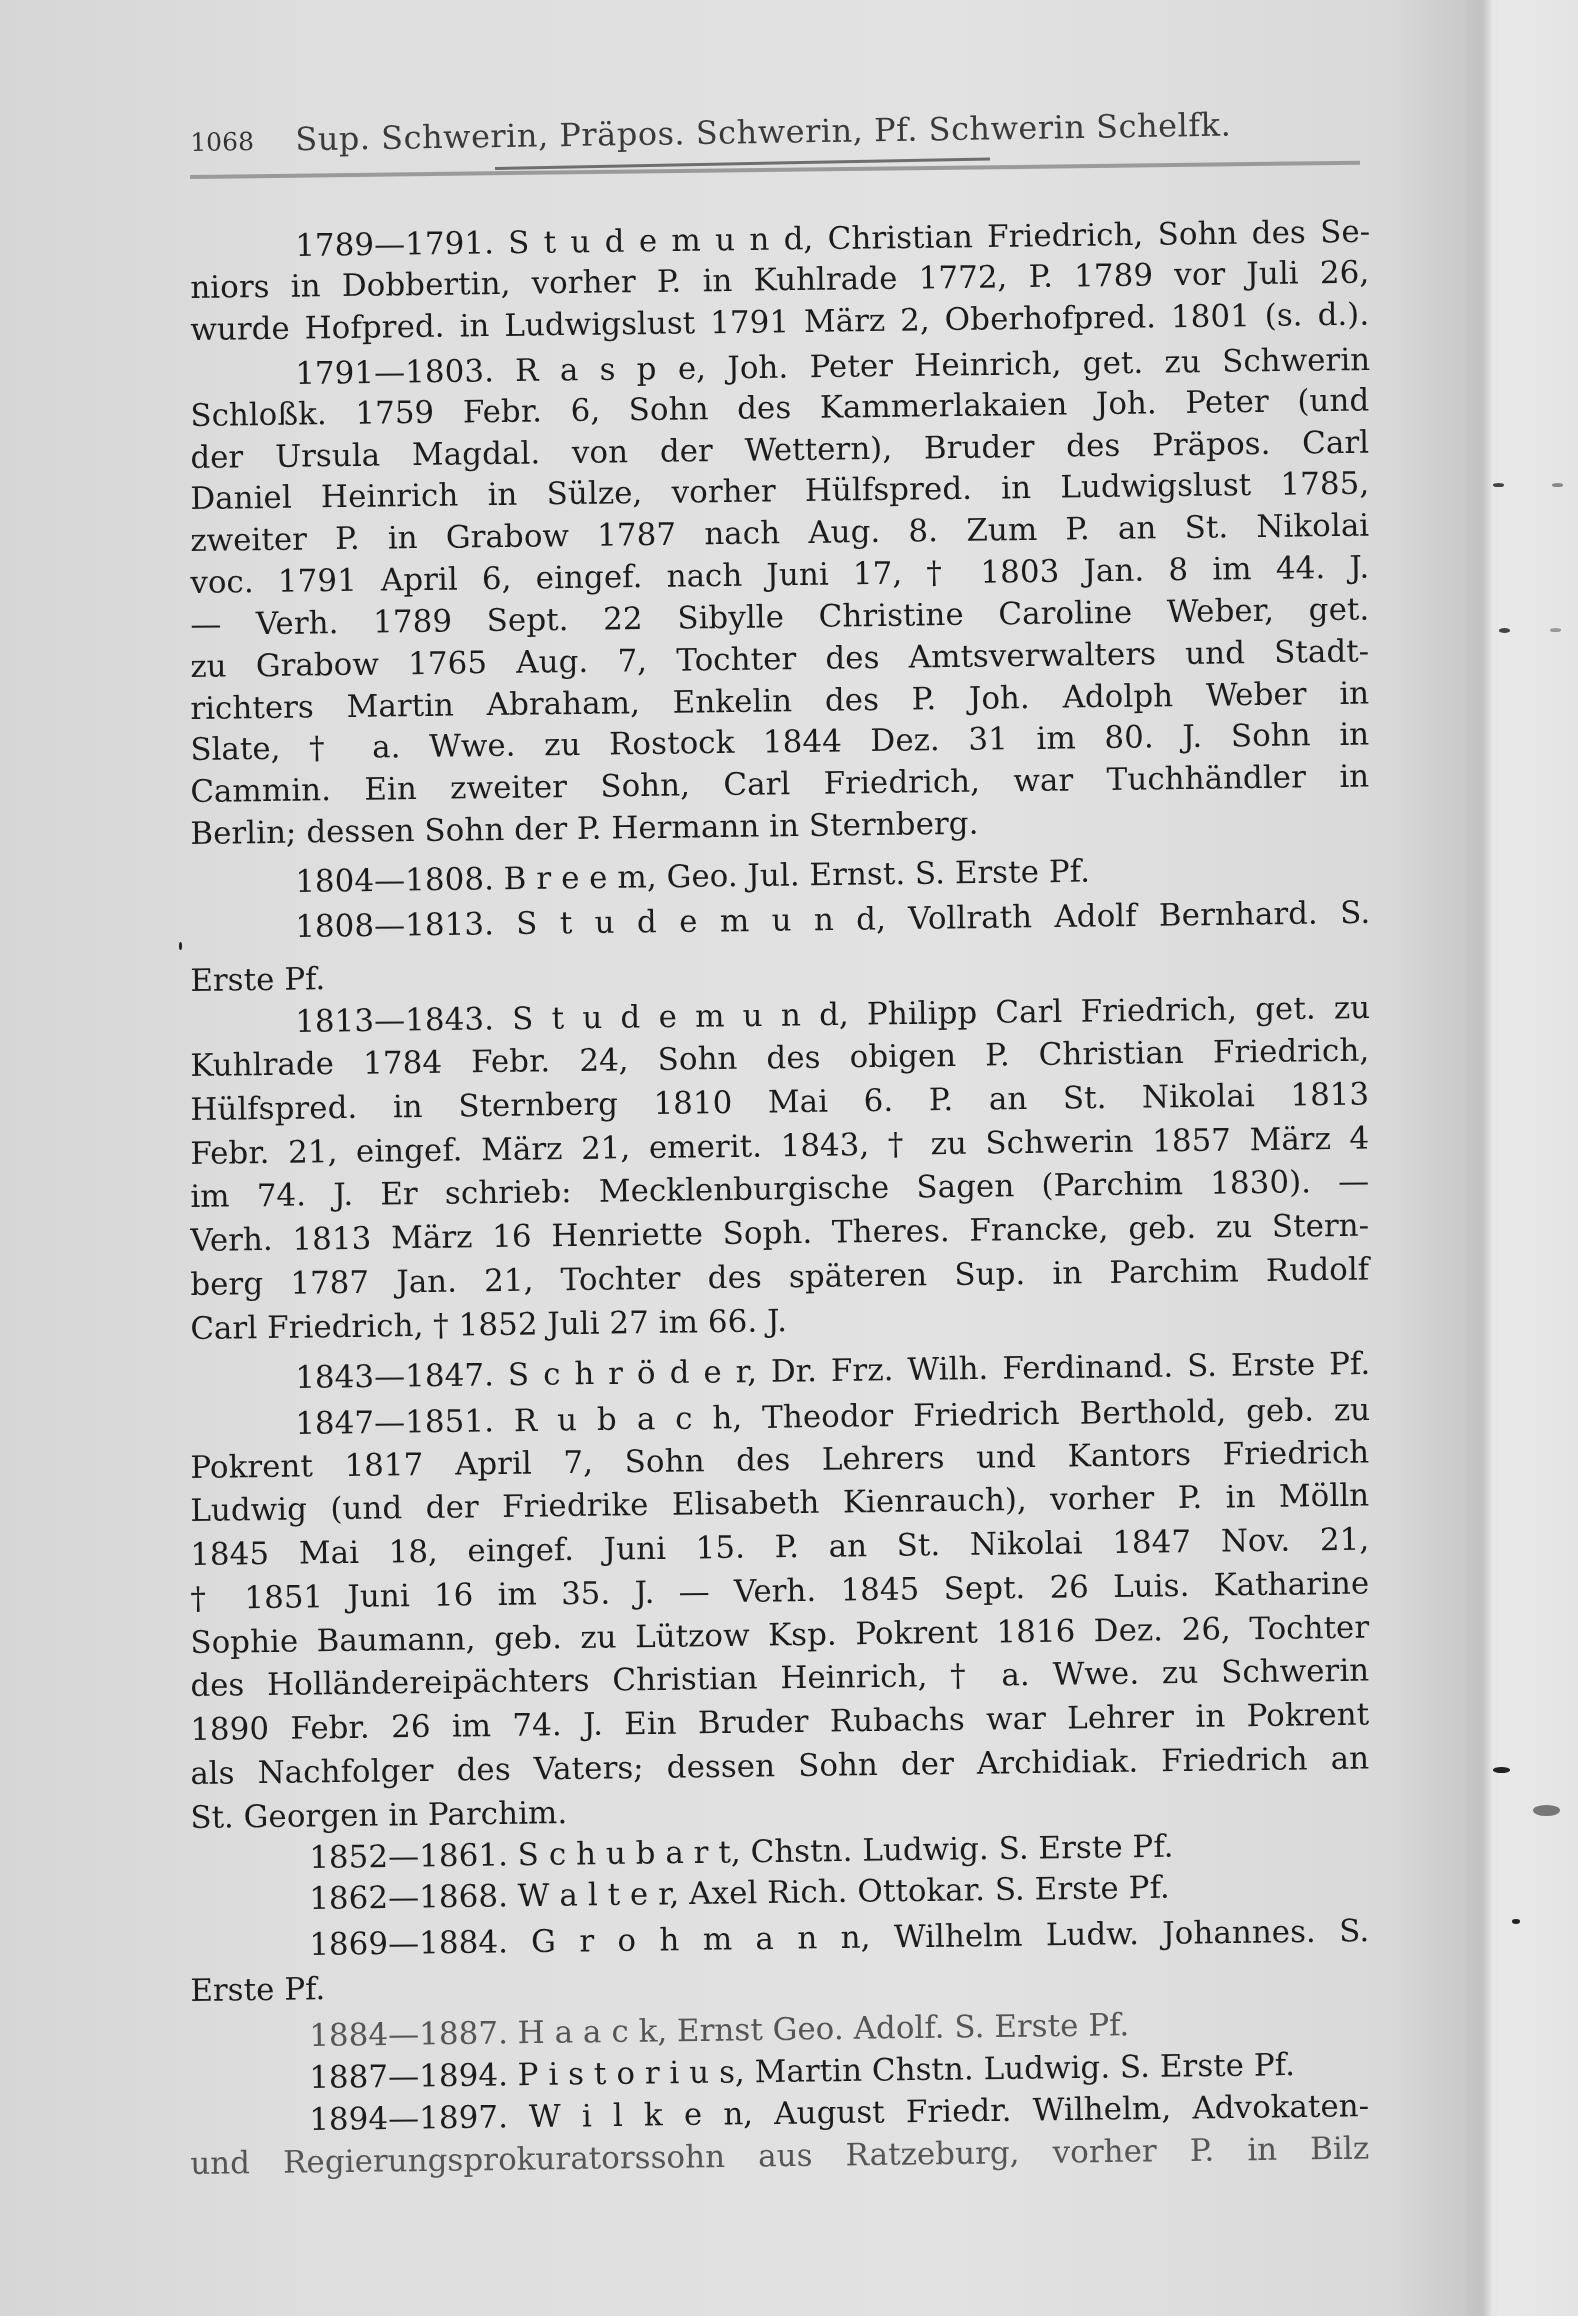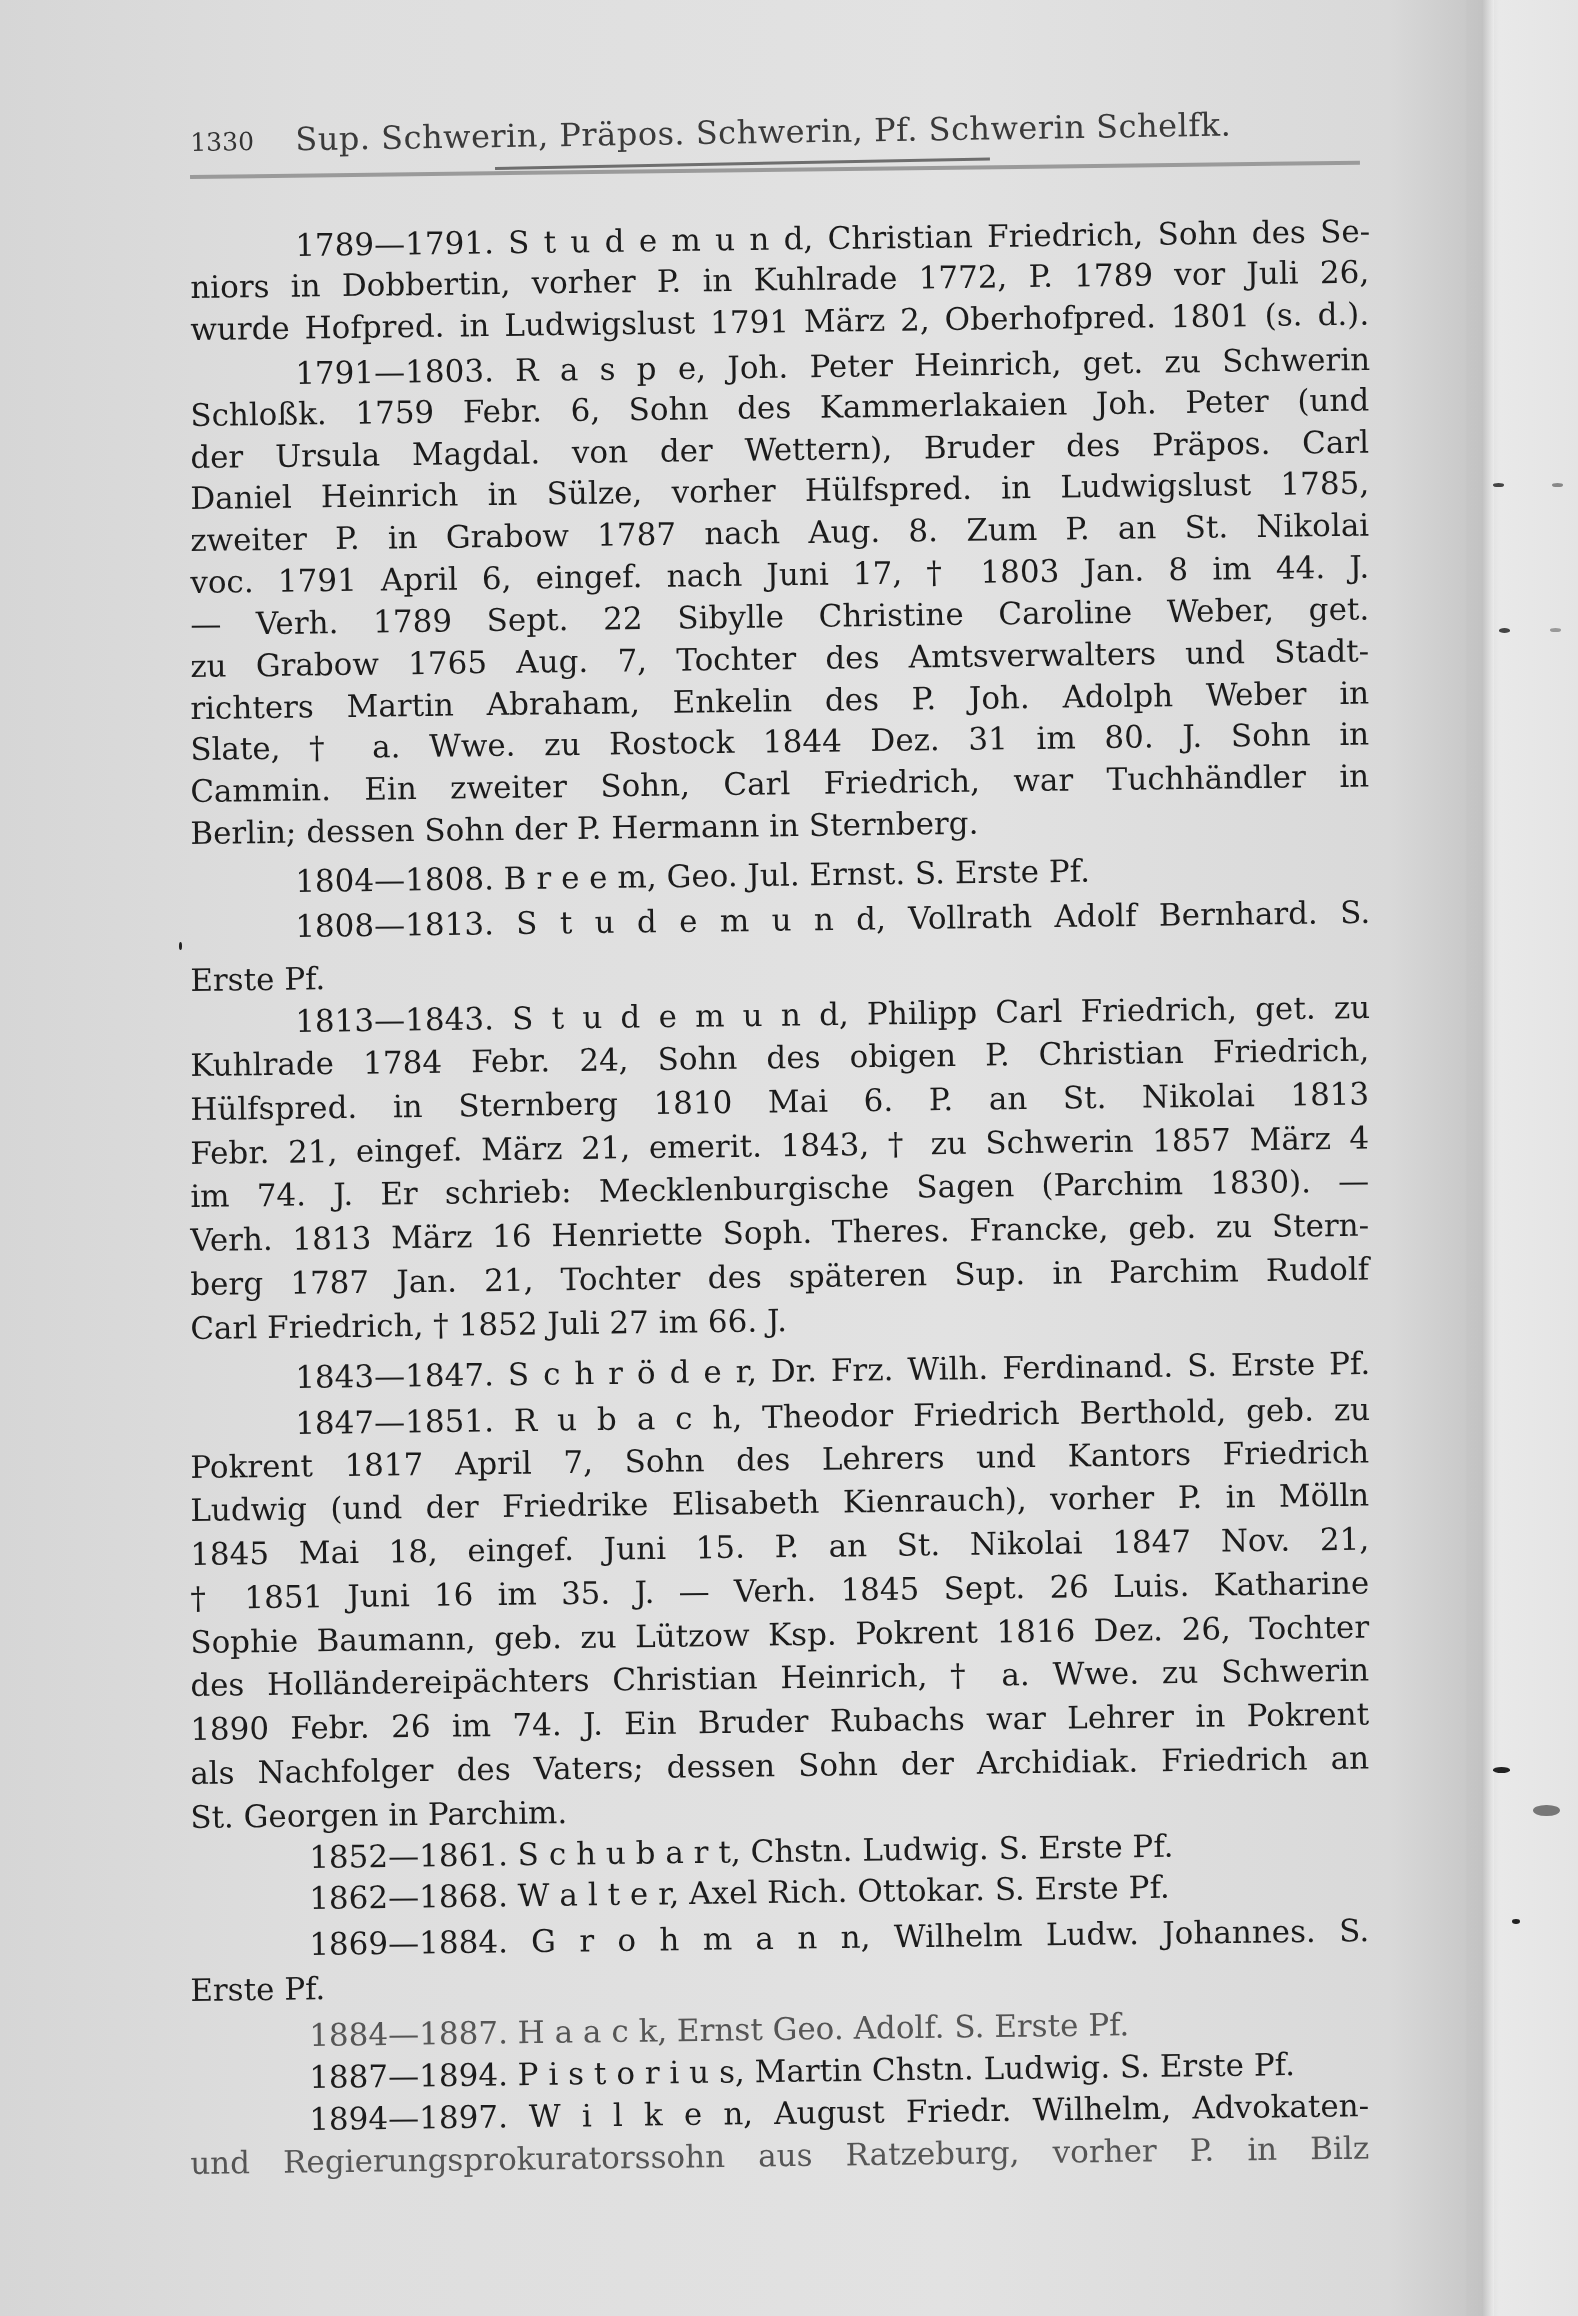--- a/index.html
+++ b/index.html
@@ -39,21 +39,21 @@
   .line.last { text-align-last:left; }
   .line.faded { color:#555; }
   .speck { position:absolute; background:#444; border-radius:50%; }
 </style>
 </head>
 <body>
 
 <div class="page-shadow"></div>
 
 <div class="header">
-  <span class="pagenum">1330</span>
+  <span class="pagenum">1068</span>
   <span class="title">Sup. Schwerin, Präpos. Schwerin, Pf. Schwerin Schelfk.</span>
 </div>
 <div class="header-rule"></div>
 <div class="header-rule2"></div>
 
 <div>
   <div class="line indent" style="top:226px">1789—1791. S t u d e m u n d, Christian Friedrich, Sohn des Se-</div>
   <div class="line" style="top:268px">niors in Dobbertin, vorher P. in Kuhlrade 1772, P. 1789 vor Juli 26,</div>
   <div class="line" style="top:310px">wurde Hofpred. in Ludwigslust 1791 März 2, Oberhofpred. 1801 (s. d.).</div>
   <div class="line indent" style="top:354px">1791—1803. R a s p e, Joh. Peter Heinrich, get. zu Schwerin</div>

